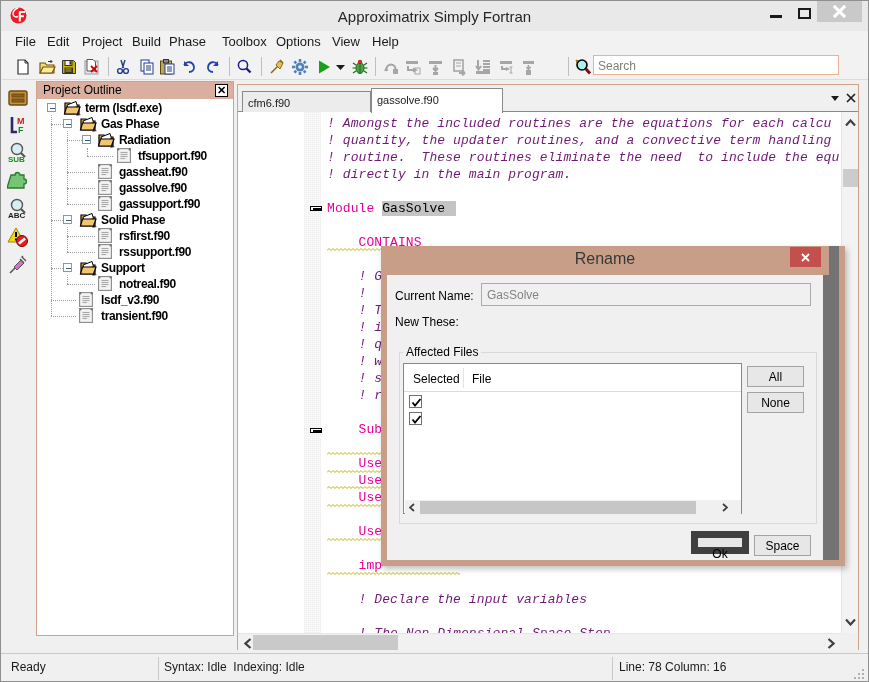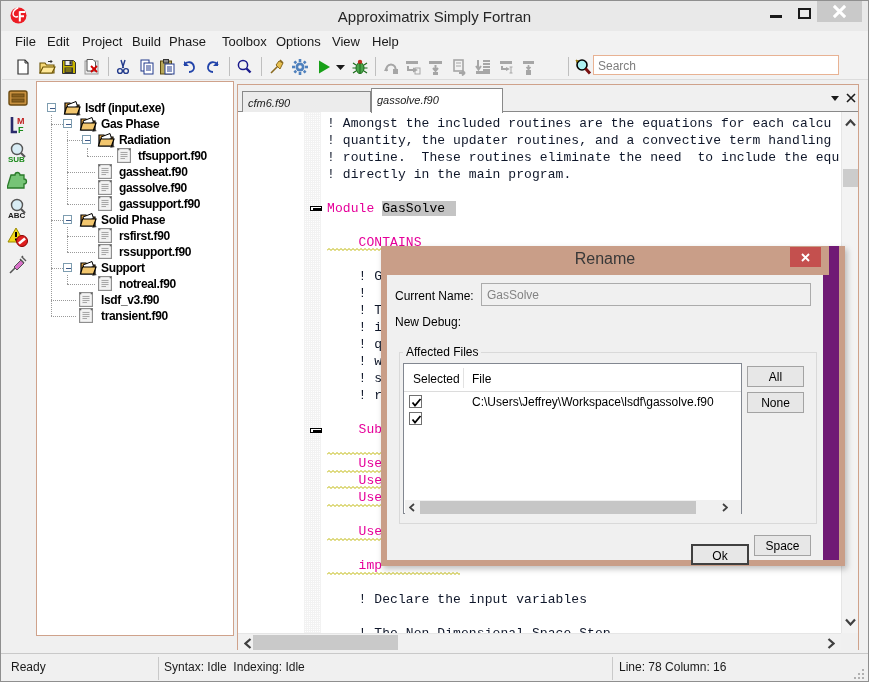--- a/index.html
+++ b/index.html
@@ -27,42 +27,42 @@
 #projhdr { position:absolute; left:0; top:0; width:196px; height:17px; background:#dbafa0; font-size:12px; color:#000; padding:1px 0 0 6px; }
 #projx { position:absolute; left:178px; top:2px; width:13px; height:13px; background:#fff; border:1px solid #000; font-size:11px; font-weight:bold; text-align:center; line-height:11px; }
 .trow { position:absolute; height:16px; font-size:12px; font-weight:bold; color:#000; white-space:nowrap; letter-spacing:-0.35px; }
 .dotv { position:absolute; width:1px; border-left:1px dotted #9a9a9a; }
 .doth { position:absolute; height:1px; border-top:1px dotted #9a9a9a; }
 .pm { position:absolute; width:9px; height:9px; background:#fff; border:1px solid #7e9db0; }
 .pm:after { content:""; position:absolute; left:1.5px; top:3.5px; width:5px; height:1.6px; background:#3d5a88; }
 
 #editor { position:absolute; left:236px; top:83px; width:622px; height:566px; border:1px solid #cfa28b; background:#fff; }
 #tabbar { position:absolute; left:0; top:0; width:620px; height:27px; background:#f0f0f0; border-bottom:1px solid #898989; }
-.tab { position:absolute; font-size:11px; color:#1a1a1a; border:1px solid #898989; padding-top:5px; padding-left:5px;font-style:italic; }
+.tab { position:absolute; font-size:11px; color:#1a1a1a; border:1px solid #898989; padding-top:5px; padding-left:5px; }
 #tab1 { left:4px; top:6px; width:129px; height:21px; background:#ececec; border-bottom:none; }
 #tab2 { left:133px; top:3px; width:132px; height:25px; background:#fff; border-bottom:none; z-index:2; }
 #codeclip { position:absolute; left:0; top:27px; width:603px; height:521px; background:#fff; overflow:hidden; }
 #gutter { position:absolute; left:0; top:4px; width:47px; text-align:right; font-family:"Liberation Mono",monospace; font-size:14px; line-height:17px; color:#000; white-space:pre; }
 #foldcol { position:absolute; left:66px; top:0; width:17px; height:521px;
   background-image:repeating-linear-gradient(0deg,#e0e0e0 0 1px,transparent 1px 2px),repeating-linear-gradient(90deg,#e0e0e0 0 1px,transparent 1px 2px);
   background-color:#fdfdfd; opacity:0.4; }
 #code { position:absolute; left:89px; top:3px; font-family:"Liberation Mono",monospace; font-size:13px; line-height:17px; white-space:pre; color:#000; letter-spacing:0.08px; }
-.cm { color:#0f172a; } .kw { color:#e6009a; }
+.cm { color:#701a75;font-style:italic; } .kw { color:#e6009a; }
 .hl { background:#c4c4c4; padding-right:11px; }
 .sq { position:absolute; height:4px; }
 .fold { position:absolute; left:72px; width:12px; height:5px; background:#fff; border:1px solid #000; }
 .fold:after { content:""; position:absolute; left:1.5px; top:1.2px; width:8px; height:2.4px; background:#000; }
 
 .sbtrack { position:absolute; background:#f0f0f0; }
 .sbthumb { position:absolute; background:#cdcdcd; }
 
 #statusbar { position:absolute; left:0; top:652px; width:867px; height:29px; background:#f0f0f0; border-top:1px solid #c9c9c9; font-size:12px; color:#1a1a1a; }
 .ssep { position:absolute; top:3px; width:1px; height:23px; background:#c9c9c9; }
 
-#dlg { position:absolute; left:380px; top:245px; width:464px; height:320px; background:#701a75;
+#dlg { position:absolute; left:380px; top:245px; width:464px; height:320px; background:#737373;
   border:6px solid #c99e88; border-top:none; z-index:10; box-shadow:2px 3px 6px rgba(0,0,0,0.25); }
 #dlgtitle { position:absolute; left:-6px; top:0; width:448px; height:29px; background:#c99e88; }
 #dlgtitle .t { position:absolute; left:0; top:4px; width:100%; text-align:center; font-size:16px; color:#383838; }
 #dlgclose { position:absolute; left:403px; top:1px; width:31px; height:20px; background:#c4504e; border:none; }
 #dlgbody { position:absolute; left:0; top:29px; width:436px; height:285px; background:#f0f0f0; font-size:12px; color:#000; }
 .dlbl { position:absolute; font-size:12px; color:#000; }
 .dinput { position:absolute; left:94px; width:330px; height:23px; font-size:12px; padding:4px 0 0 5px; }
 #inp1 { top:8px; background:#f0f0f0; border:1px solid #ababab; color:#838383; }
 #inp2 { top:35px; background:#fff; border:1px solid #4a96d8; color:#000; }
 #grpbox { position:absolute; left:12px; top:77px; width:418px; height:172px; border:1px solid #d9d9d9; }
@@ -263,20 +263,21 @@
         <circle cx="15" cy="15" r="5.5" fill="#e02020" stroke="#8a0000"></circle>
         <rect x="11" y="13.7" width="8" height="2.6" fill="#fff" transform="rotate(-40 15 15)"></rect>
       </svg></div>
     <div class="abs" style="left:6px;top:173px;width:22px;height:22px"><svg width="22" height="22" viewBox="0 0 22 22">
         <path d="M3 19 L8 14" stroke="#555" stroke-width="1.6"></path>
         <path d="M7 13 l3 3 l7 -7 l-3 -3 z" fill="#d870c8" stroke="#555"></path>
         <path d="M13 5 l4 4 M15 3 l4 4 M16 2 l-1.5 1.5" stroke="#555" stroke-width="1.4"></path>
       </svg></div>
   </div>
 <div id="projpanel">
+    <div id="projhdr">Project Outline<div id="projx">✕</div></div>
     <div class="dotv" style="left:14px;top:33px;height:201px"></div>
     <div class="dotv" style="left:30px;top:49px;height:73px"></div>
     <div class="dotv" style="left:50px;top:66px;height:8px"></div>
     <div class="dotv" style="left:30px;top:145px;height:25px"></div>
     <div class="dotv" style="left:30px;top:193px;height:9px"></div>
     <div class="doth" style="left:14px;top:42px;width:12px"></div>
     <div class="doth" style="left:30px;top:58px;width:15px"></div>
     <div class="doth" style="left:50px;top:74px;width:26px"></div>
     <div class="doth" style="left:30px;top:90px;width:28px"></div>
     <div class="doth" style="left:30px;top:106px;width:28px"></div>
@@ -288,21 +289,21 @@
     <div class="doth" style="left:30px;top:202px;width:28px"></div>
     <div class="doth" style="left:14px;top:218px;width:25px"></div>
     <div class="doth" style="left:14px;top:234px;width:25px"></div>
     <div class="pm" style="left:10px;top:21px"></div>
     <div class="abs" style="left:26px;top:18px"><svg width="20" height="17" viewBox="0 0 20 17">
         <path d="M15 13 l3 2 l-5 1 z" fill="#555"></path>
         <path d="M2 3 h5 l2 2 h7 v9 h-14 z" fill="#e8a845" stroke="#000" stroke-width="1.2"></path>
         <path d="M4 5 l9 -3.5 l1.5 5 l-9 3.5 z" fill="#fff" stroke="#000" stroke-width="1"></path>
         <path d="M3.5 7 h13.5 l-2.5 7 h-13 z" fill="#f2c66e" stroke="#000" stroke-width="1.2"></path>
       </svg></div>
-    <div class="trow" style="left:48px;top:19px">lsdf (input.exe)</div>
+    <div class="trow" style="left:48px;top:19px">term (lsdf.exe)</div>
     <div class="pm" style="left:26px;top:37px"></div>
     <div class="abs" style="left:42px;top:34px"><svg width="20" height="17" viewBox="0 0 20 17">
         <path d="M15 13 l3 2 l-5 1 z" fill="#555"></path>
         <path d="M2 3 h5 l2 2 h7 v9 h-14 z" fill="#e8a845" stroke="#000" stroke-width="1.2"></path>
         <path d="M4 5 l9 -3.5 l1.5 5 l-9 3.5 z" fill="#fff" stroke="#000" stroke-width="1"></path>
         <path d="M3.5 7 h13.5 l-2.5 7 h-13 z" fill="#f2c66e" stroke="#000" stroke-width="1.2"></path>
       </svg></div>
     <div class="trow" style="left:64px;top:35px">Gas Phase</div>
     <div class="pm" style="left:45px;top:53px"></div>
     <div class="abs" style="left:60px;top:50px"><svg width="20" height="17" viewBox="0 0 20 17">
@@ -533,47 +534,46 @@
       <div class="t">Rename</div>
     </div>
 <div id="dlgclose">
       <svg style="position:absolute;left:11px;top:6px" width="9" height="9">
         <path d="M1 1 L8 8 M8 1 L1 8" stroke="#fff" stroke-width="1.9"></path>
       </svg>
     </div>
 <div id="dlgbody">
 <div class="dlbl" style="left:8px;top:14px">Current Name:</div>
 <div class="dinput" id="inp1">GasSolve</div>
-<div class="dlbl" style="left:8px;top:40px">New Debug:</div>
+<div class="dlbl" style="left:8px;top:40px">New These:</div>
 <div id="grpbox"></div>
 <div id="grplbl">Affected Files</div>
 <div id="flist">
   <div id="fhdr">
           <span class="c1">Selected</span>
           <div class="dv"></div>
           <span class="c2">File</span>
         </div>
   <div class="cbx" style="top:31px">
           <svg style="position:absolute;left:1px;top:1px" width="11" height="11">
             <path d="M1.5 5.5 L4 8.5 L9.5 2" fill="none" stroke="#000" stroke-width="1.8"></path>
           </svg>
         </div>
-  <div class="fpath" style="top:31px">C:\Users\Jeffrey\Workspace\lsdf\gassolve.f90</div>
   <div class="cbx" style="top:48px">
           <svg style="position:absolute;left:1px;top:1px" width="11" height="11">
             <path d="M1.5 5.5 L4 8.5 L9.5 2" fill="none" stroke="#000" stroke-width="1.8"></path>
           </svg>
         </div>
   <div id="lhsb">
     <svg class="abs" style="left:4px;top:3px" width="6" height="9">
             <path d="M5 1 L1 4.5 L5 8" fill="none" stroke="#404040" stroke-width="1.8"></path>
           </svg>
     <div class="abs" style="left:15px;top:1px;width:276px;height:13px;background:#c6c6c6"></div>
     <svg class="abs" style="left:317px;top:3px" width="6" height="9">
             <path d="M1 1 L5 4.5 L1 8" fill="none" stroke="#404040" stroke-width="1.8"></path>
           </svg>
   </div>
 </div>
 <div class="dbtn" style="left:360px;top:91px;width:57px;height:21px;padding-top:3px">All</div>
 <div class="dbtn" style="left:360px;top:117px;width:57px;height:21px;padding-top:3px">None</div>
-<div class="dbtn" style="left:304px;top:269px;width:58px;height:21px;padding-top:3px;border:2px solid #404040">Ok</div>
+<div class="dbtn" style="left:304px;top:256px;width:58px;height:21px;padding-top:9px;border:7px solid #404040">Ok</div>
 <div class="dbtn" style="left:367px;top:260px;width:57px;height:21px;padding-top:3px">Space</div>
 </div>
 </div>
 </body></html>

